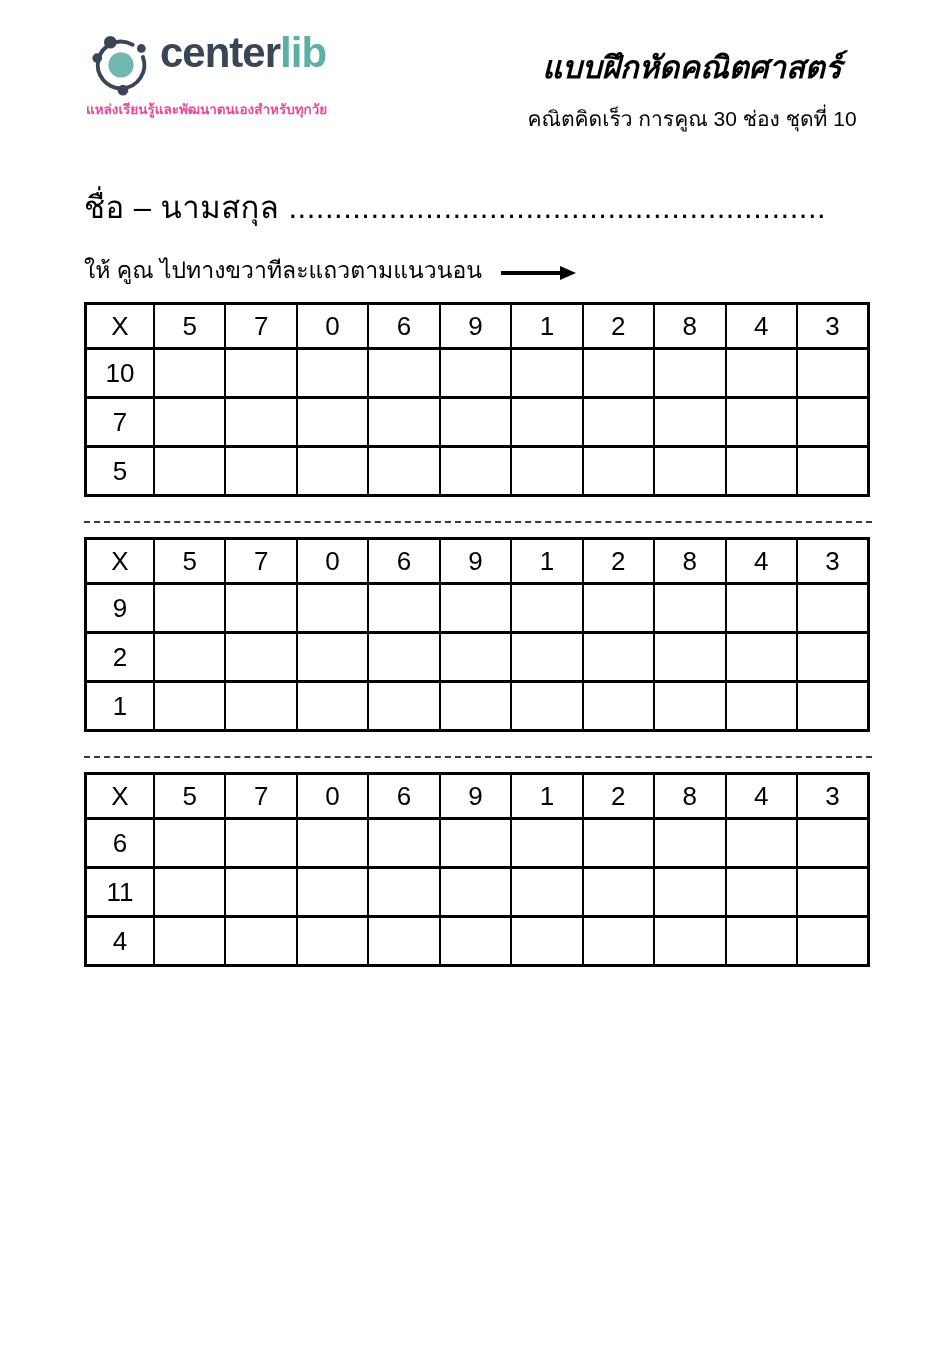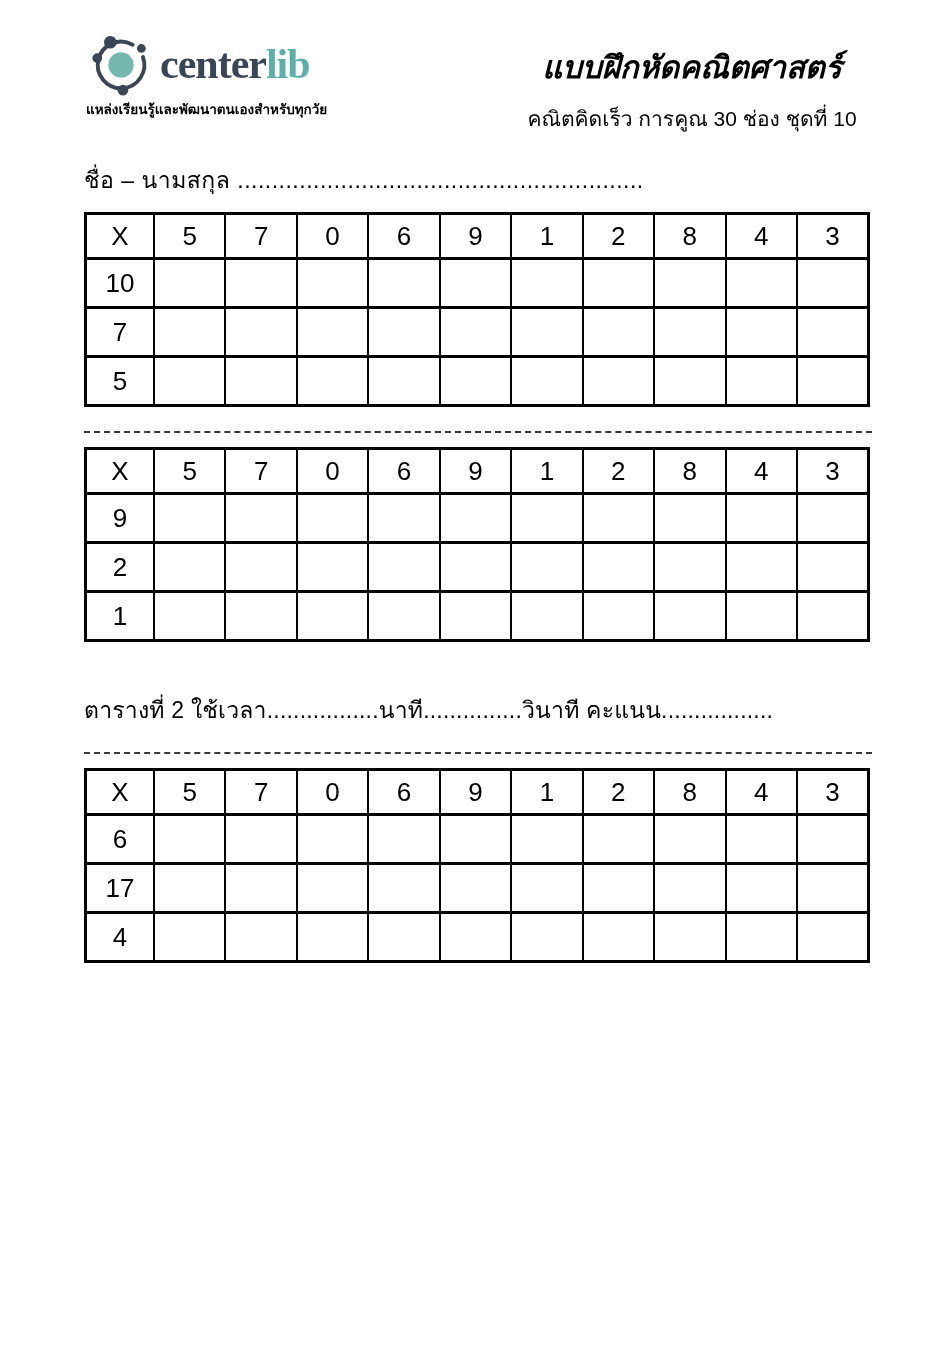--- a/index.html
+++ b/index.html
@@ -15,34 +15,34 @@
   .page { width: 951px; height: 1345px; }
 
   
   .header {
     display: flex;
     justify-content: space-between;
     align-items: flex-start;
     padding: 32px 44px 0 86px;
   }
   .logo-block { width: 310px; }
-  .logo-row { display: flex; align-items: center; font-family: Liberation Serif, serif; }
+  .logo-row { display: flex; align-items: flex-start; }
   .logo-icon { width: 70px; height: 64px; flex: 0 0 auto; }
   .brand { font-size: 42px; font-weight: 600; letter-spacing: -1px; line-height: 1; margin-left: 4px; }
   .brand .brand-center { color: #3a4655; }
   .brand .brand-lib { color: #5fafa9; }
-  .tagline { font-size: 13.5px; font-weight: 600; color: #000000; margin-top: 2px; }
+  .tagline { font-size: 13.5px; font-weight: 600; color: #ec4899; margin-top: 2px; }
 
   .title-block { text-align: center; padding-top: 16px; width: 430px; }
   .doc-title { font-size: 31px; font-weight: 700; line-height: 1.3; font-style: italic; }
   .doc-subtitle { font-size: 21px; font-weight: 400; margin-top: 14px; }
 
   
   .content { margin-left: 84px; width: 788px; }
-  .name-line { margin-top: 27px; font-size: 23px; letter-spacing: 0.5px; }
+  .name-line { margin-top: 47px; font-size: 31px; letter-spacing: 0.5px; }
   .instruction-line { margin-top: 20px; font-size: 23px; display: flex; align-items: center; }
   .arrow { margin-left: 18px; margin-top: 6px; }
 
   
   table.mul-table {
     border-collapse: collapse;
     margin-top: 14px;
     table-layout: fixed;
     width: 786px;
   }
@@ -95,20 +95,27 @@
     <div class="title-block">
       <div class="doc-title">แบบฝึกหัดคณิตศาสตร์</div>
       <div class="doc-subtitle">คณิตคิดเร็ว การคูณ 30 ช่อง  ชุดที่ 10</div>
     </div>
   </div>
 
   <div class="content">
 
     <div class="name-line">ชื่อ – นามสกุล ...........................................................</div>
 
+    <div class="instruction-line">
+      <span>ให้ คูณ ไปทางขวาทีละแถวตามแนวนอน</span>
+      <svg class="arrow" width="78" height="16" viewBox="0 0 78 16" xmlns="http://www.w3.org/2000/svg">
+        <line x1="1" y1="8" x2="62" y2="8" stroke="#000" stroke-width="4"></line>
+        <polygon points="60,1 76,8 60,15" fill="#000"></polygon>
+      </svg>
+    </div>
 
     <div class="table-section">
       <table class="mul-table">
           <tbody>
             <tr class="header-row">
               <td class="label-col">X</td>
               <td>5</td>
               <td>7</td>
               <td>0</td>
               <td>6</td>
@@ -213,21 +220,20 @@
               <td>&nbsp;</td>
               <td>&nbsp;</td>
               <td>&nbsp;</td>
               <td>&nbsp;</td>
               <td>&nbsp;</td>
               <td>&nbsp;</td>
               <td>&nbsp;</td>
             </tr>
           </tbody>
         </table>
-      <div class="caption">ตารางที่ 2  ใช้เวลา.................นาที...............วินาที คะแนน.................</div>
       <hr class="dashed-sep">
     </div>
 
     <div class="table-section">
       <table class="mul-table">
           <tbody>
             <tr class="header-row">
               <td class="label-col">X</td>
               <td>5</td>
               <td>7</td>
@@ -247,21 +253,21 @@
               <td>&nbsp;</td>
               <td>&nbsp;</td>
               <td>&nbsp;</td>
               <td>&nbsp;</td>
               <td>&nbsp;</td>
               <td>&nbsp;</td>
               <td>&nbsp;</td>
               <td>&nbsp;</td>
             </tr>
             <tr class="data-row">
-              <td class="label-col">17</td>
+              <td class="label-col">11</td>
               <td>&nbsp;</td>
               <td>&nbsp;</td>
               <td>&nbsp;</td>
               <td>&nbsp;</td>
               <td>&nbsp;</td>
               <td>&nbsp;</td>
               <td>&nbsp;</td>
               <td>&nbsp;</td>
               <td>&nbsp;</td>
               <td>&nbsp;</td>

